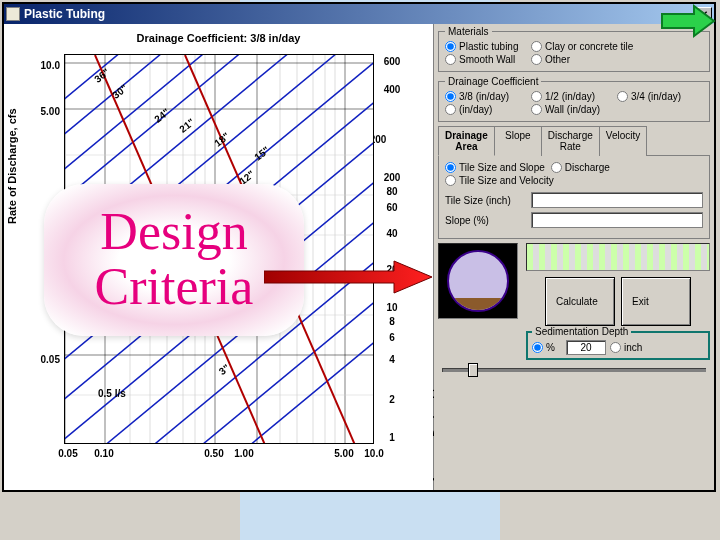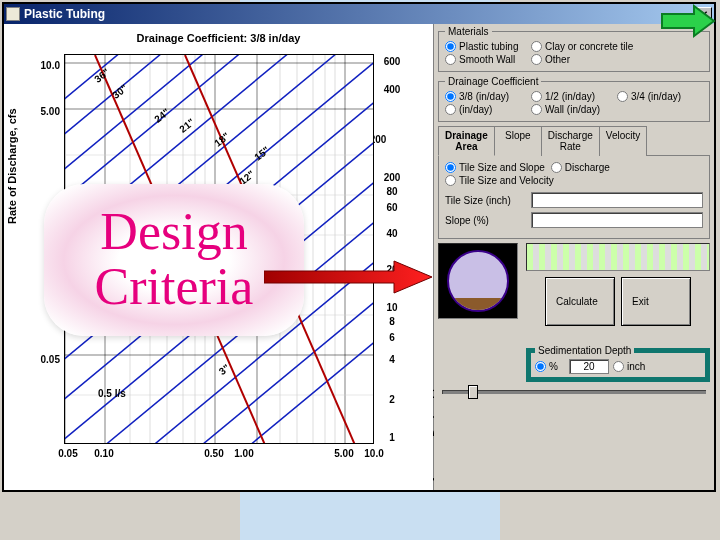--- a/index.html
+++ b/index.html
@@ -132,21 +132,21 @@
   }
   .pipe-visual .sediment {
     position: absolute; bottom: 0; left: 0; right: 0;
     height: 20%; background: #8b5a2b;
   }
   .wave-strip {
     height: 28px; flex:1;
     background: repeating-linear-gradient(90deg,#cfa 0 6px,#ddd 6px 12px);
     border: 1px inset #808080;
   }
-  .sed-group { border:5px solid #0f766e; padding:3px 4px; margin-top:19px;}
+  .sed-group { border:2px solid #0f766e; padding:3px 4px; margin-top:0;}
   .sed-row { display:flex; align-items:center; gap:4px; font-size:10px;}
   .sed-row input[type=text]{ width:40px; height:15px; border:1px solid #808080; box-shadow: inset 1px 1px 0 #404040; text-align:center; font-size:10px;}
   .result {
     border: 1px solid #808080;
     padding: 4px 6px;
     font-weight: bold;
     color: #8b1a1a;
     font-size: 11px;
   }
   

